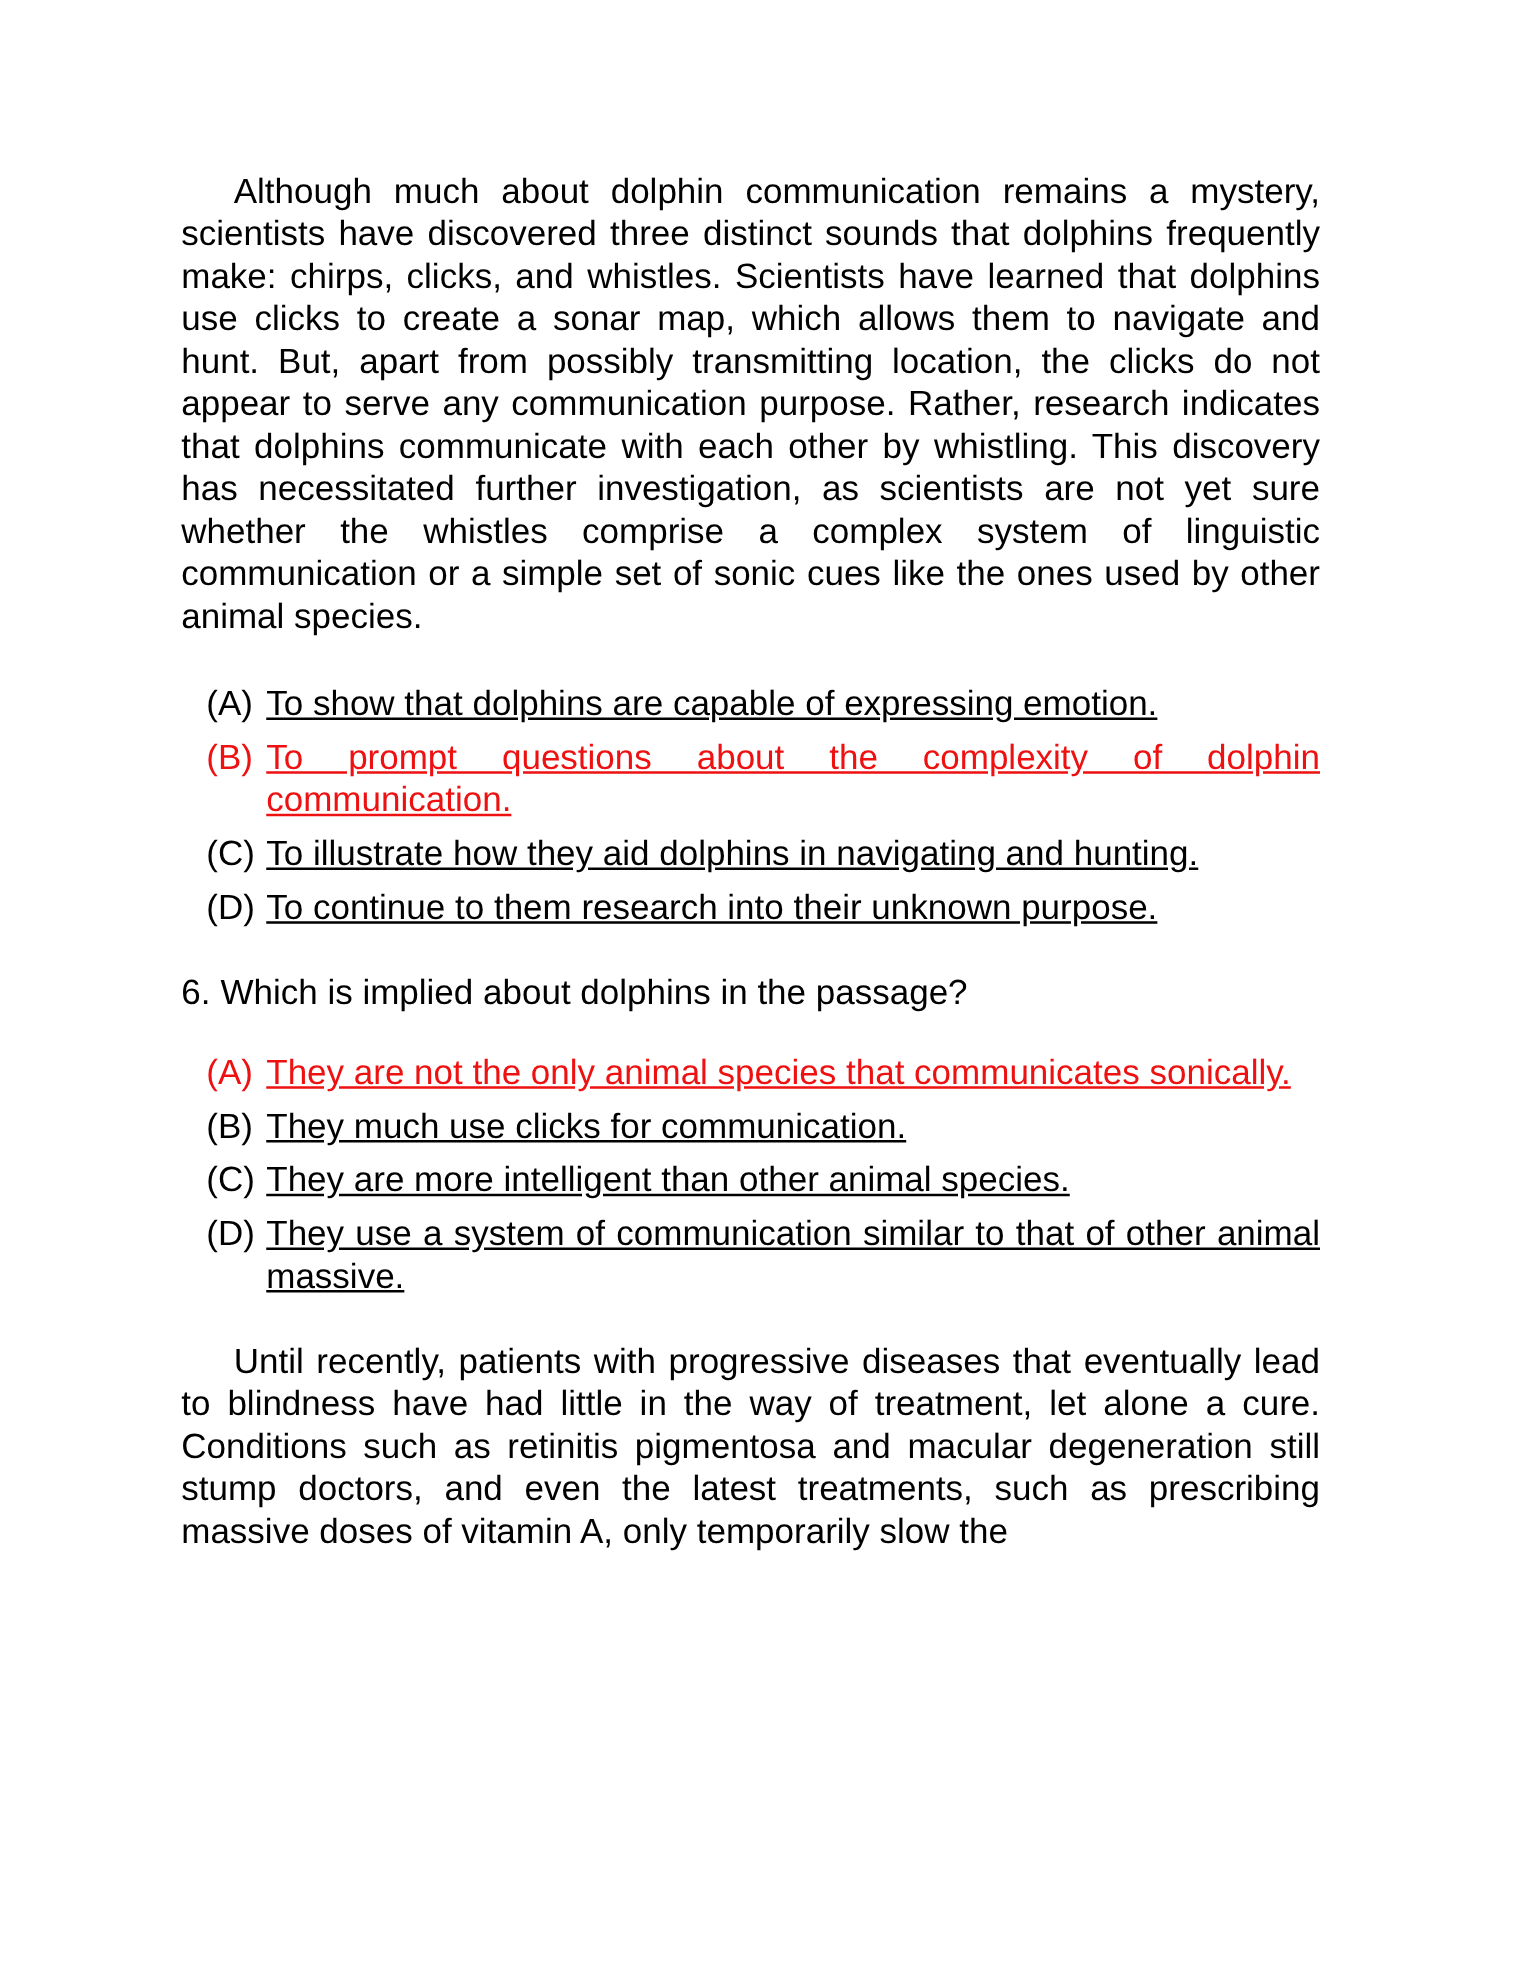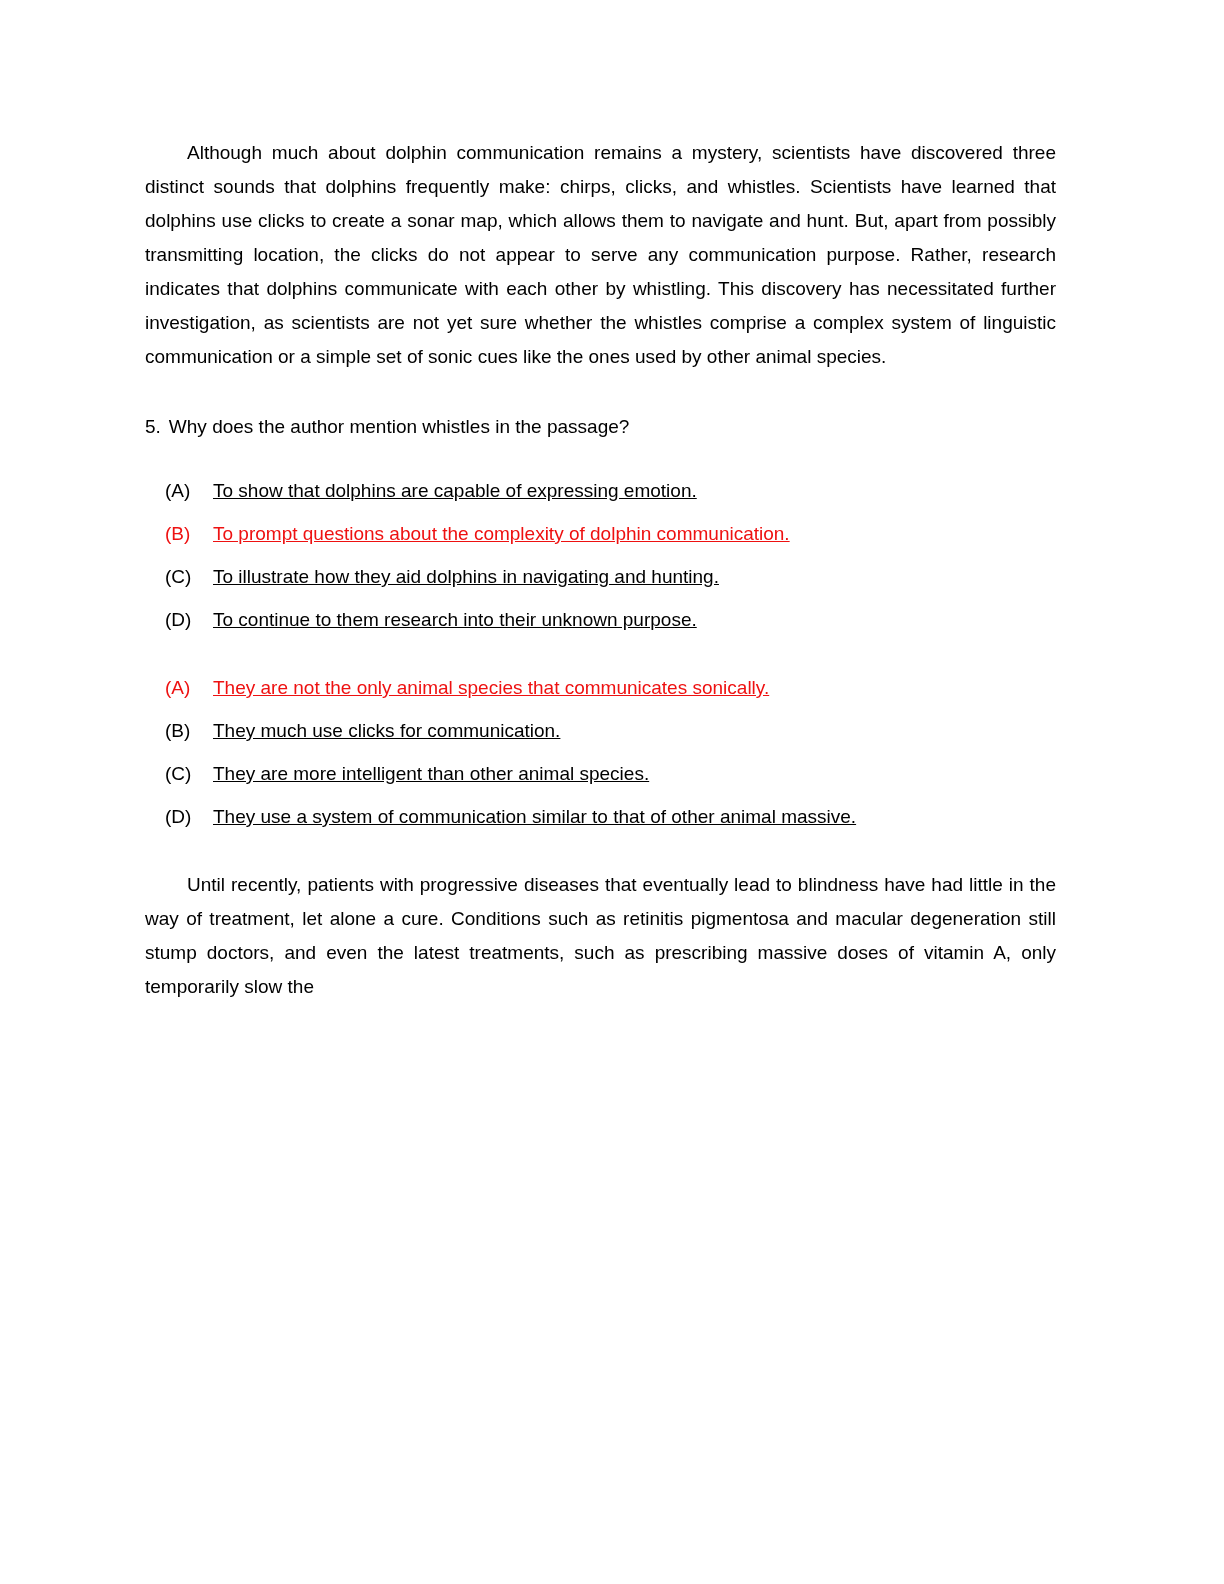--- a/index.html
+++ b/index.html
@@ -7,21 +7,21 @@
     padding: 0;
     background: #ffffff;
   }
   .page {
     width: 1200px;
     min-height: 1584px;
     box-sizing: border-box;
     padding: 136px 144px 60px 145px;
     background: #ffffff;
     font-family: "Liberation Sans", "DejaVu Sans", sans-serif;
-    font-size: 19px;
+    font-size: 28px;
     line-height: 34px;
     color: #000000;
   }
   .passage {
     text-align: justify;
     text-indent: 42px;
     margin: 0 0 36px 0;
   }
   .passage.last {
     margin-bottom: 0;
@@ -58,23 +58,20 @@
   }
 </style>
 </head>
 <body>
 
 <div class="page">
 
   <p class="passage">Although much about dolphin communication remains a mystery, scientists have discovered three distinct sounds that dolphins frequently make: chirps, clicks, and whistles. Scientists have learned that dolphins use clicks to create a sonar map, which allows them to navigate and hunt. But, apart from possibly transmitting location, the clicks do not appear to serve any communication purpose. Rather, research indicates that dolphins communicate with each other by whistling. This discovery has necessitated further investigation, as scientists are not yet sure whether the whistles comprise a complex system of linguistic communication or a simple set of sonic cues like the ones used by other animal species.</p>
 
   <div class="question">
-    <p class="q-prompt">
-      <span class="q-num">5.</span><span>Why does the author mention whistles in the passage?</span>
-    </p>
     <div class="options">
       <div class="option">
         <span class="letter">(A)</span>
         <span class="opt-text">To show that dolphins are capable of expressing emotion.</span>
       </div>
       <div class="option" style="color: rgb(238, 17, 17);">
         <span class="letter">(B)</span>
         <span class="opt-text">To prompt questions about the complexity of dolphin communication.</span>
       </div>
       <div class="option">
@@ -82,20 +79,23 @@
         <span class="opt-text">To illustrate how they aid dolphins in navigating and hunting.</span>
       </div>
       <div class="option">
         <span class="letter">(D)</span>
         <span class="opt-text">To continue to them research into their unknown purpose.</span>
       </div>
     </div>
   </div>
 
   <div class="question">
+    <p class="q-prompt">
+      <span class="q-num">6.</span><span>Which is implied about dolphins in the passage?</span>
+    </p>
     <div class="options">
       <div class="option" style="color: rgb(238, 17, 17);">
         <span class="letter">(A)</span>
         <span class="opt-text">They are not the only animal species that communicates sonically.</span>
       </div>
       <div class="option">
         <span class="letter">(B)</span>
         <span class="opt-text">They much use clicks for communication.</span>
       </div>
       <div class="option">

